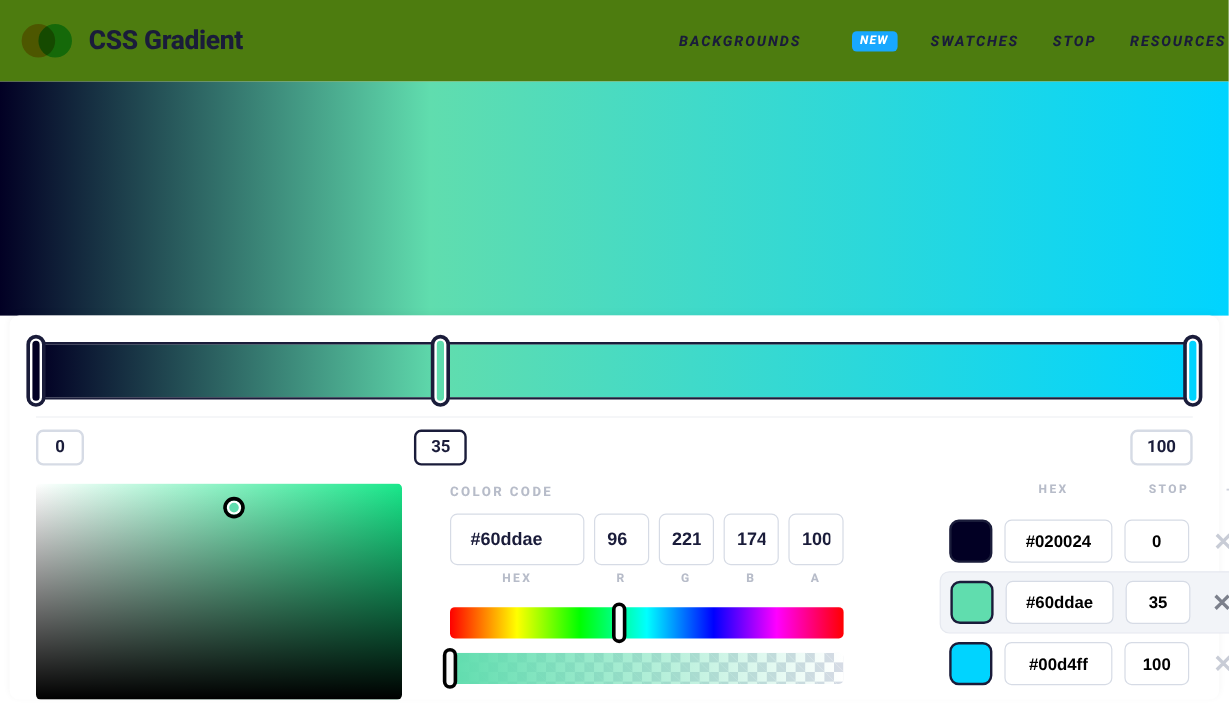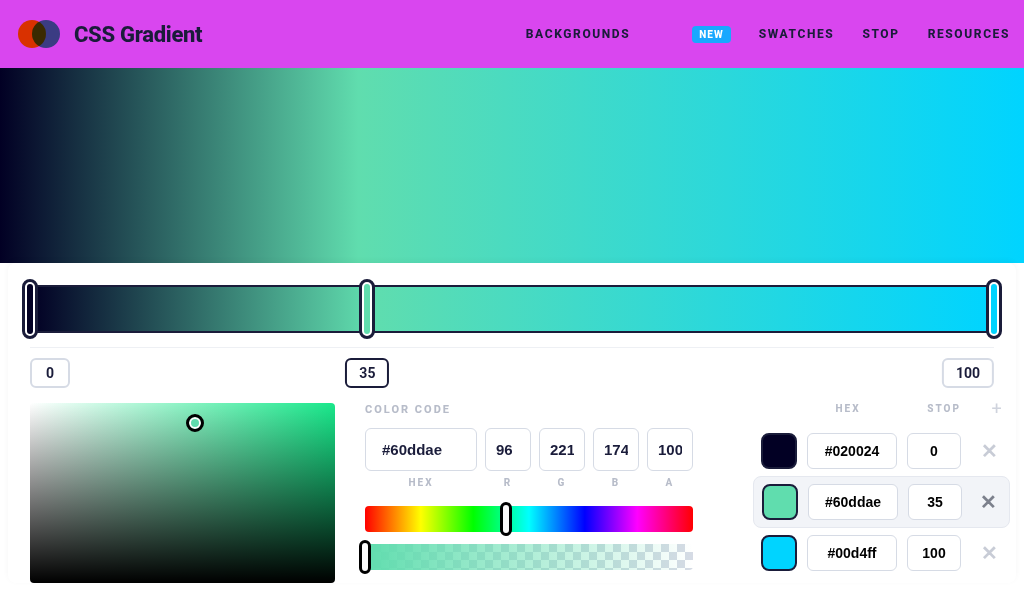--- a/index.html
+++ b/index.html
@@ -10,41 +10,41 @@
     height: 597px;
     overflow: hidden;
     color: #1a1c3a;
   }
 
   
   .header {
     height: 68px;
     display: flex;
     align-items: center;
-    padding: 0 14px 0 18px;
-    background: #d946ef;
+    padding: 0 2px 0 18px;
+    background: #4d7c0f;
   }
   .logo-mark {
     width: 42px; height: 28px; position: relative;
   }
   .logo-mark .c {
     position: absolute; width: 28px; height: 28px; border-radius: 50%;
     mix-blend-mode: multiply;
   }
   .logo-mark .c1 { left: 0; background: #ffb300; }
   .logo-mark .c2 { left: 14px; background: #45d88c; }
   .brand {
     font-size: 22px; font-weight: 800; color: #1a1c3a; margin-left: 14px;
     letter-spacing: -0.3px;
   }
   .nav { margin-left: auto; display: flex; align-items: center; gap: 28px; }
   .nav a {
     font-size: 12px; font-weight: 800; letter-spacing: 1.6px;
     color: #1a1c3a; text-decoration: none;
-    display: inline-flex; align-items: center; gap: 22px;
+    display: inline-flex; align-items: center; gap: 2px; font-style: italic;
   }
   .badge-new {
     background: #18a8ff; color: #fff; font-size: 10px; font-weight: 800;
     padding: 3px 7px; border-radius: 4px; letter-spacing: 1px; margin-left: 40px;
   }
 
   
   .hero {
     height: 195px;
     background: linear-gradient(90deg, #020024 0%, #60ddae 35%, #00d4ff 100%);
@@ -103,21 +103,21 @@
     text-align: center;
     min-width: 40px;
     cursor: pointer;
   }
   .pos-box.light { border-color: #d6dbe5; }
 
   
   .editor {
     display: flex;
     margin-top: 18px;
-    gap: 30px;
+    gap: 40px;
   }
 
   
   .picker {
     width: 305px;
   }
   .satval {
     position: relative;
     width: 305px; height: 180px; border-radius: 4px;
     background:

